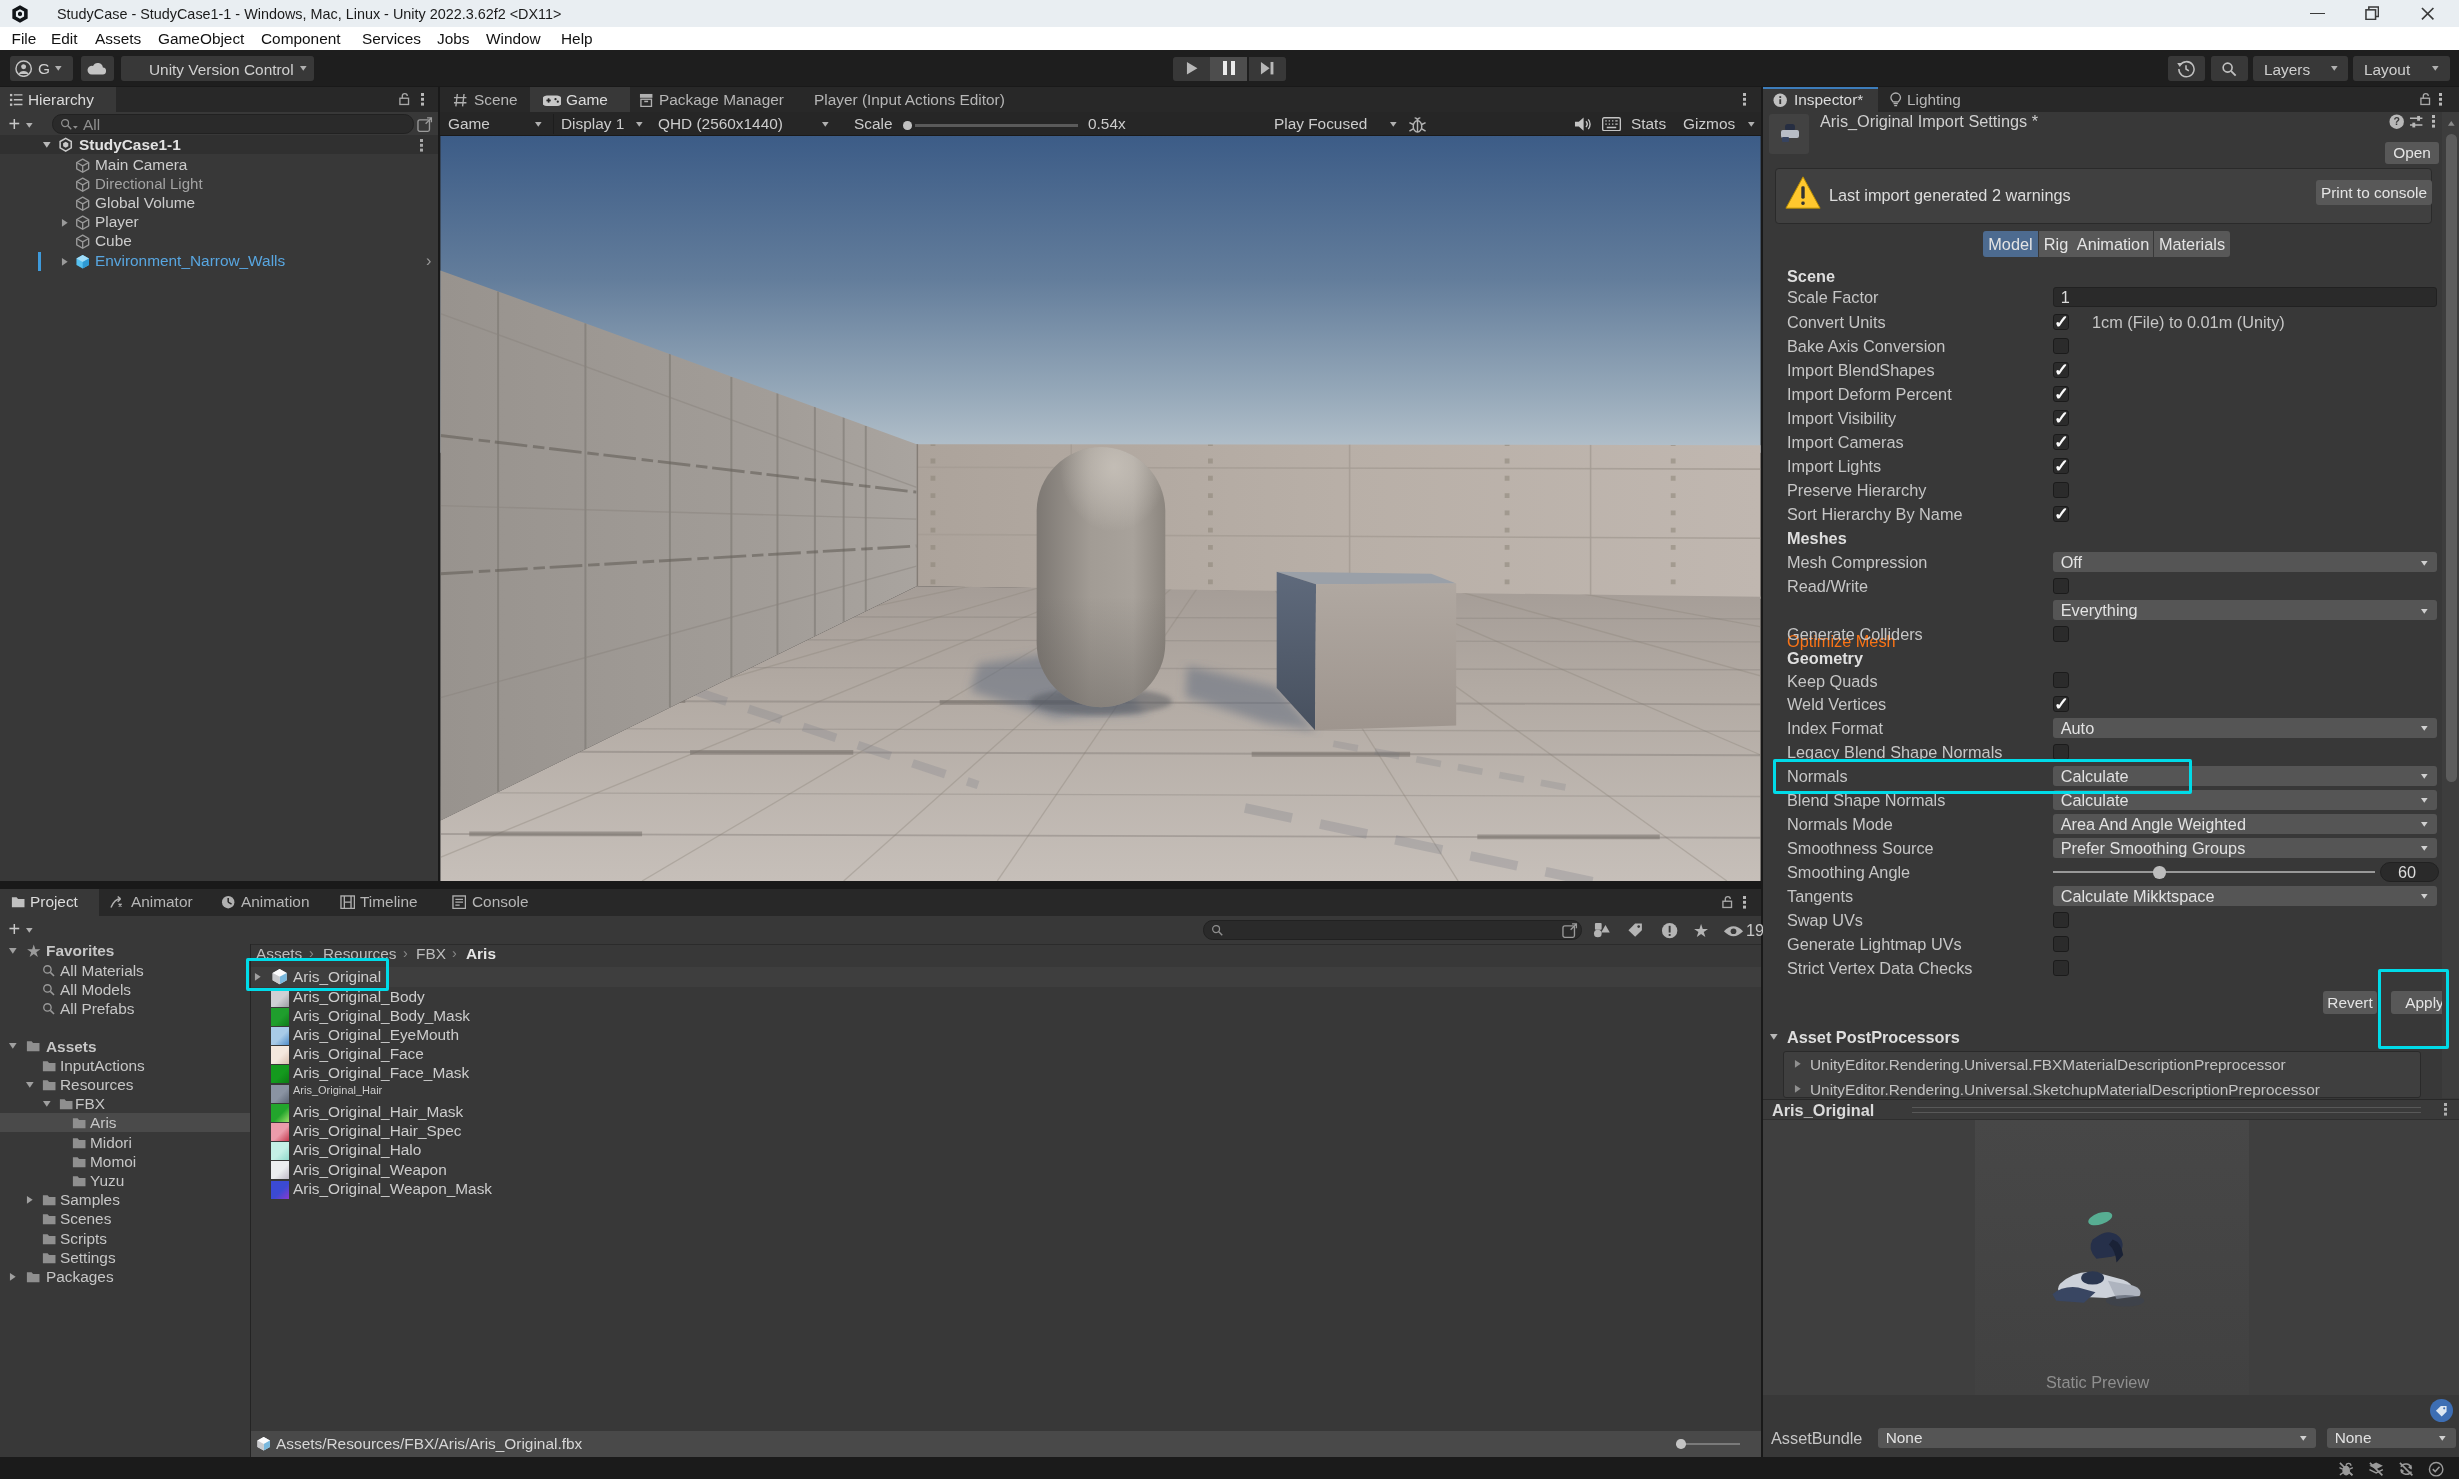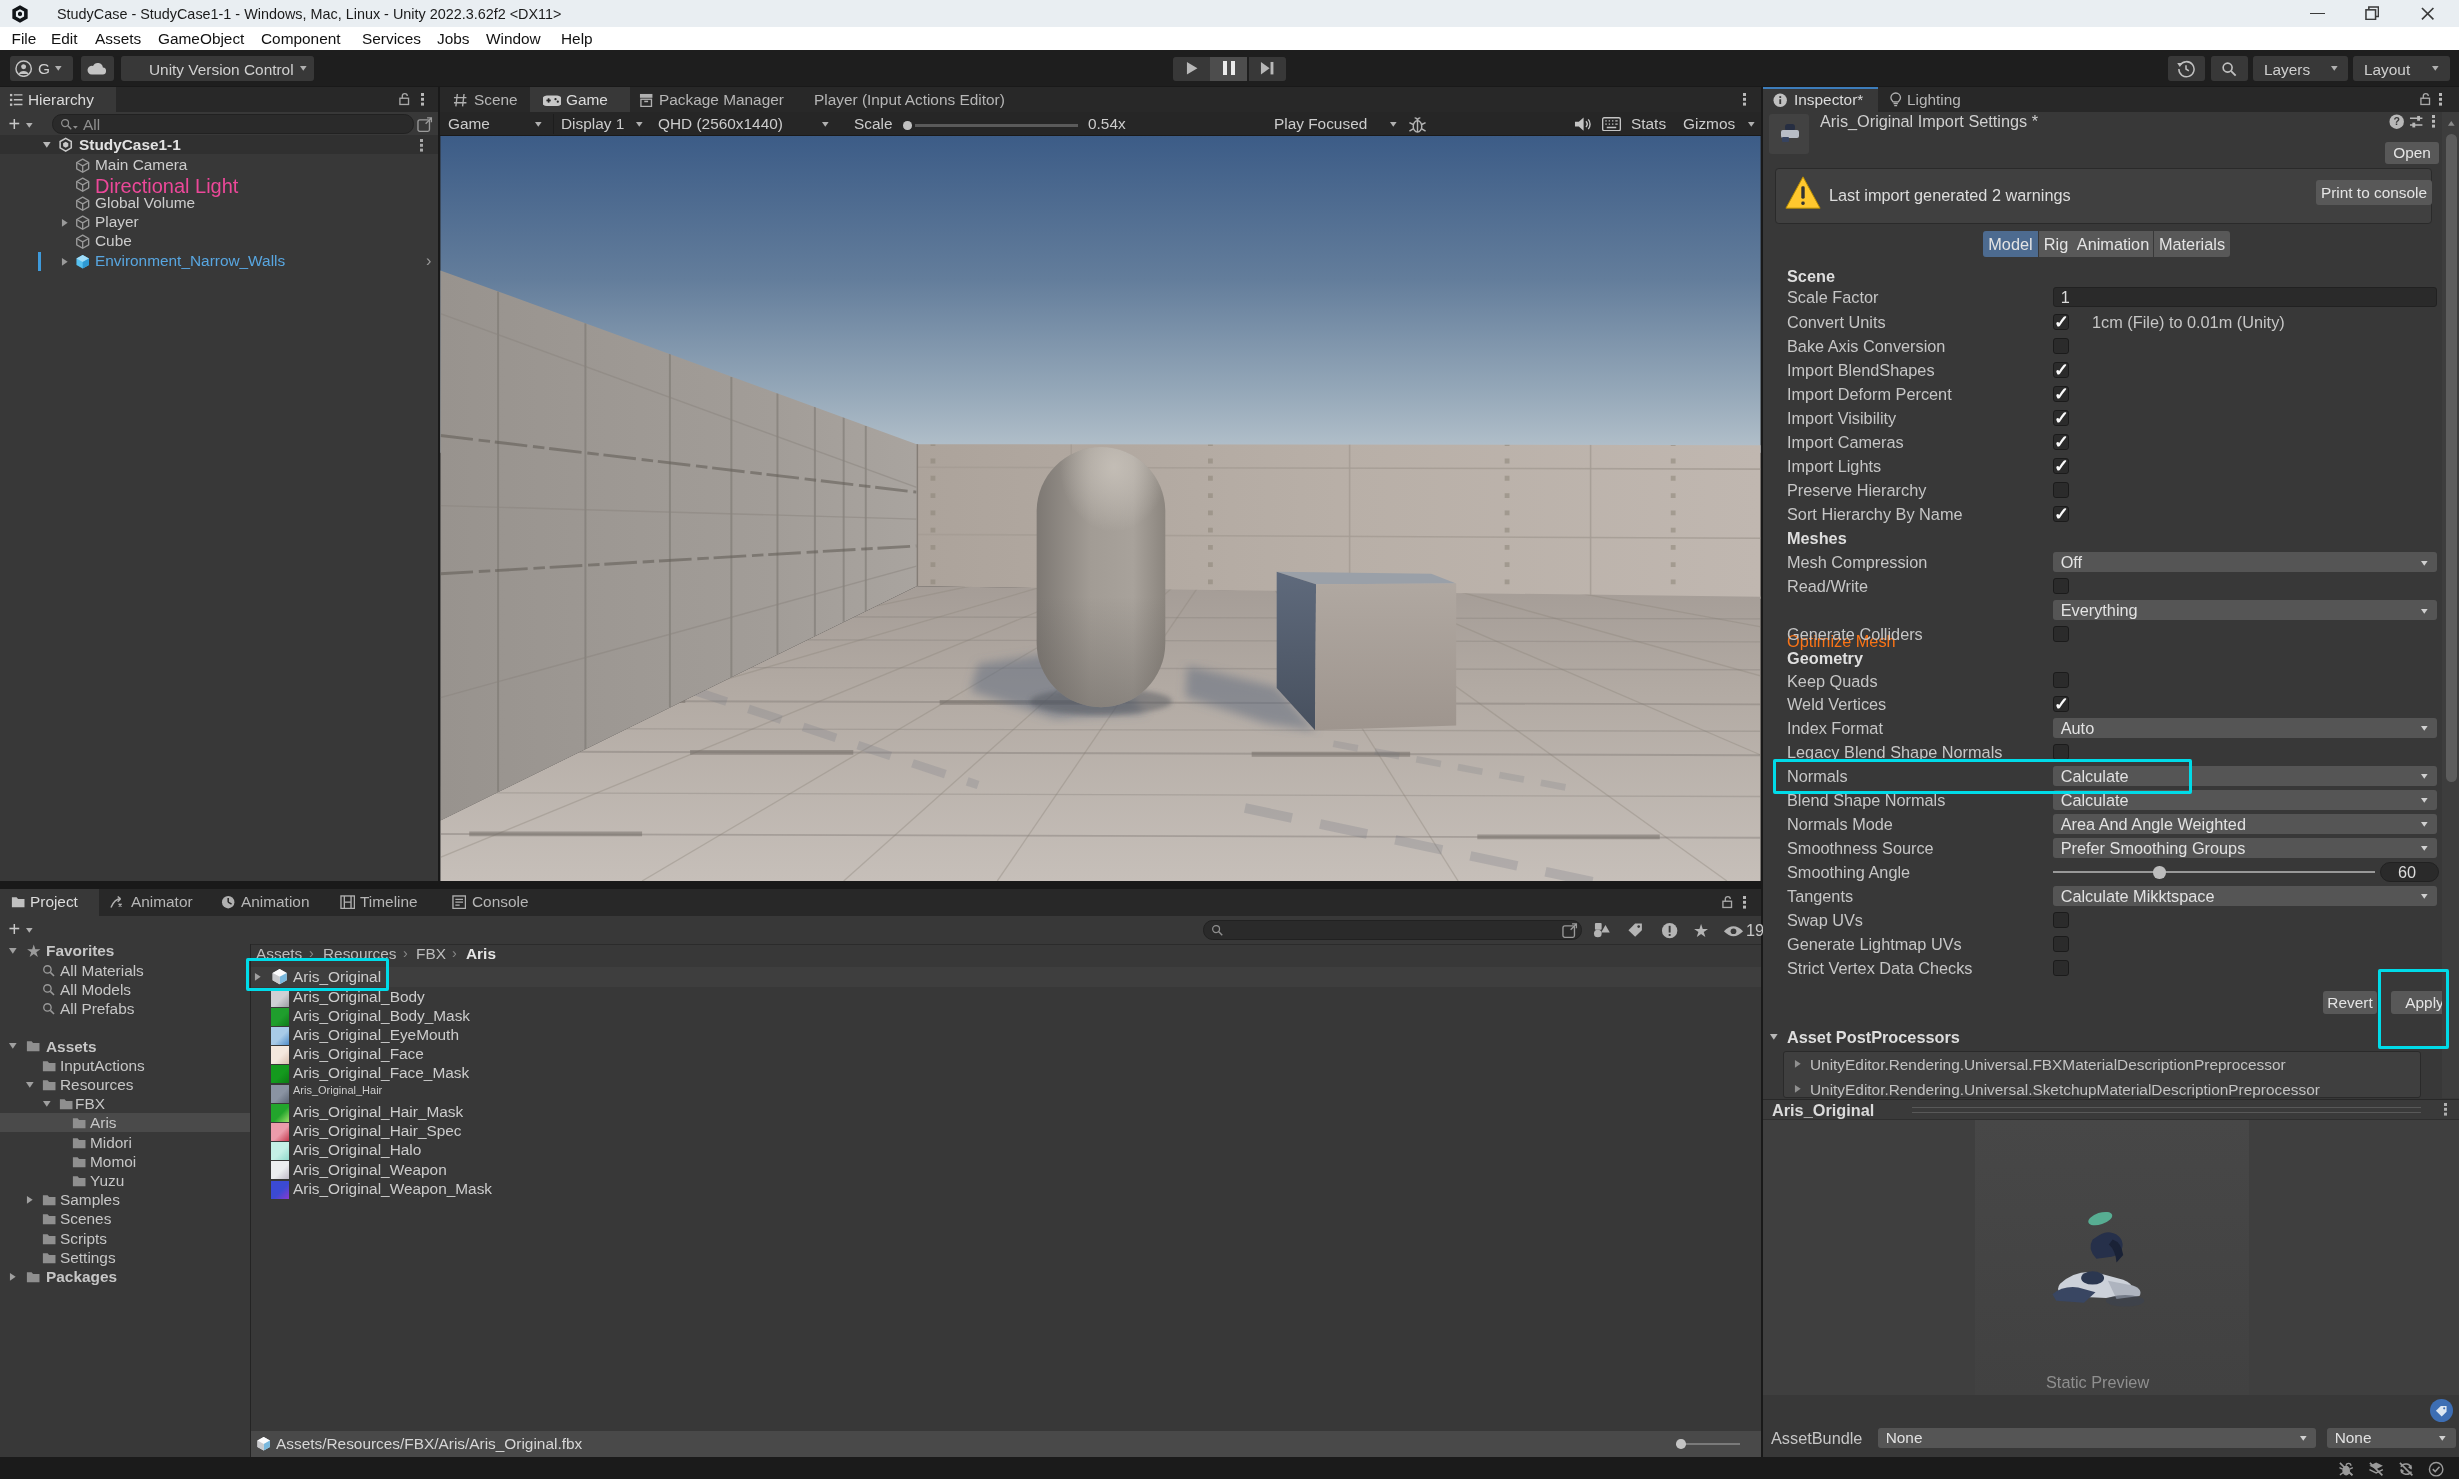--- a/index.html
+++ b/index.html
@@ -135,21 +135,21 @@
 <div style="position:absolute;left:420px;top:139px;width:2.9px;height:2.9px;background:#a8a8a8;box-shadow:0 4.8px 0 #a8a8a8,0 9.6px 0 #a8a8a8"></div>
 <svg style="position:absolute;left:75px;top:158px" width="15.4" height="15.4" viewBox="0 0 16 16">
       <path d="M8 1.2 L14.2 4.7 V11.3 L8 14.8 L1.8 11.3 V4.7 Z" fill="none" stroke="#9a9a9a" stroke-width="1.4" stroke-linejoin="round"></path>
       <path d="M1.8 4.7 L8 8.2 L14.2 4.7 M8 8.2 V14.8" fill="none" stroke="#9a9a9a" stroke-width="1.4" stroke-linejoin="round"></path>
     </svg>
 <div class="txt" style="left:95px;top:156px;font-size:15.4px;color:#cccccc">Main Camera</div>
 <svg style="position:absolute;left:75px;top:177px" width="15.4" height="15.4" viewBox="0 0 16 16">
       <path d="M8 1.2 L14.2 4.7 V11.3 L8 14.8 L1.8 11.3 V4.7 Z" fill="none" stroke="#9a9a9a" stroke-width="1.4" stroke-linejoin="round"></path>
       <path d="M1.8 4.7 L8 8.2 L14.2 4.7 M8 8.2 V14.8" fill="none" stroke="#9a9a9a" stroke-width="1.4" stroke-linejoin="round"></path>
     </svg>
-<div class="txt" style="left:95px;top:175px;font-size:20px;color:#ec4899">Directional Light</div>
+<div class="txt" style="left:95px;top:175px;font-size:15px;color:#a3a3a3">Directional Light</div>
 <svg style="position:absolute;left:75px;top:196px" width="15.4" height="15.4" viewBox="0 0 16 16">
       <path d="M8 1.2 L14.2 4.7 V11.3 L8 14.8 L1.8 11.3 V4.7 Z" fill="none" stroke="#9a9a9a" stroke-width="1.4" stroke-linejoin="round"></path>
       <path d="M1.8 4.7 L8 8.2 L14.2 4.7 M8 8.2 V14.8" fill="none" stroke="#9a9a9a" stroke-width="1.4" stroke-linejoin="round"></path>
     </svg>
 <div class="txt" style="left:95px;top:194px;font-size:15.4px;color:#cccccc">Global Volume</div>
 <svg style="position:absolute;left:60px;top:218px" width="9.6" height="9.6" viewBox="0 0 10 10">
       <polygon points="2,1 8,5.0 2,9" fill="#9a9a9a"></polygon>
     </svg>
 <svg style="position:absolute;left:75px;top:215px" width="15.4" height="15.4" viewBox="0 0 16 16">
       <path d="M8 1.2 L14.2 4.7 V11.3 L8 14.8 L1.8 11.3 V4.7 Z" fill="none" stroke="#9a9a9a" stroke-width="1.4" stroke-linejoin="round"></path>
@@ -527,21 +527,21 @@
 <svg style="position:absolute;left:42px;top:1251px" width="14.4" height="14.4" viewBox="0 0 16 16">
       <path d="M1 2.5 h5.2 l1.6 2 H15 v9 H1 Z" fill="#8f8f8f"></path>
     </svg>
 <div class="txt" style="left:60px;top:1249px;font-size:15.4px;font-weight:normal;color:#c6c6c6">Settings</div>
 <svg style="position:absolute;left:7.7px;top:1272px" width="9.6" height="9.6" viewBox="0 0 10 10">
       <polygon points="2,1 8,5.0 2,9" fill="#a0a0a0"></polygon>
     </svg>
 <svg style="position:absolute;left:26px;top:1270px" width="14.4" height="14.4" viewBox="0 0 16 16">
       <path d="M1 2.5 h5.2 l1.6 2 H15 v9 H1 Z" fill="#8f8f8f"></path>
     </svg>
-<div class="txt" style="left:46px;top:1268px;font-size:15.4px;font-weight:bold;color:#c6c6c6">Packages</div>
+<div class="txt" style="left:46px;top:1268px;font-size:15.4px;font-weight:normal;color:#c6c6c6">Packages</div>
 <div class="txt" style="left:256px;top:945px;font-size:15.4px;color:#bdbdbd">Assets</div>
 <div class="txt" style="left:309px;top:945px;font-size:14.4px;color:#888">›</div>
 <div class="txt" style="left:323px;top:945px;font-size:15.4px;color:#bdbdbd">Resources</div>
 <div class="txt" style="left:403px;top:945px;font-size:14.4px;color:#888">›</div>
 <div class="txt" style="left:416px;top:945px;font-size:15.4px;color:#bdbdbd">FBX</div>
 <div class="txt" style="left:452px;top:945px;font-size:14.4px;color:#888">›</div>
 <div class="txt" style="left:466px;top:945px;font-size:15.4px;font-weight:bold;color:#e6e6e6">Aris</div>
 <div class="abs" style="left:251px;top:967px;width:1510px;height:20px;background:#3e3e3e"></div>
 <svg style="position:absolute;left:253px;top:972px" width="9.6" height="9.6" viewBox="0 0 10 10">
       <polygon points="2,1 8,5.0 2,9" fill="#a0a0a0"></polygon>

